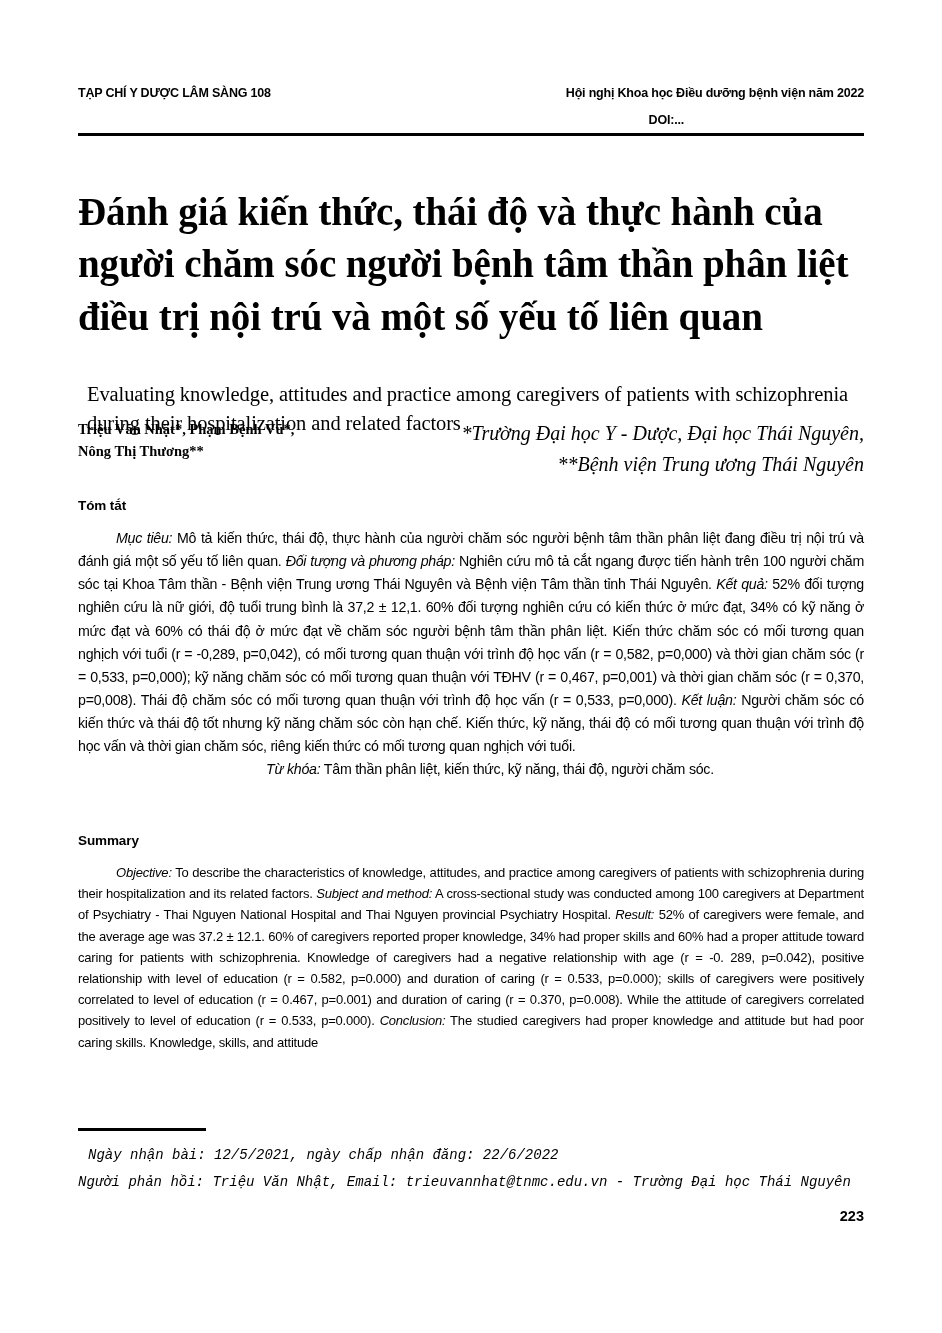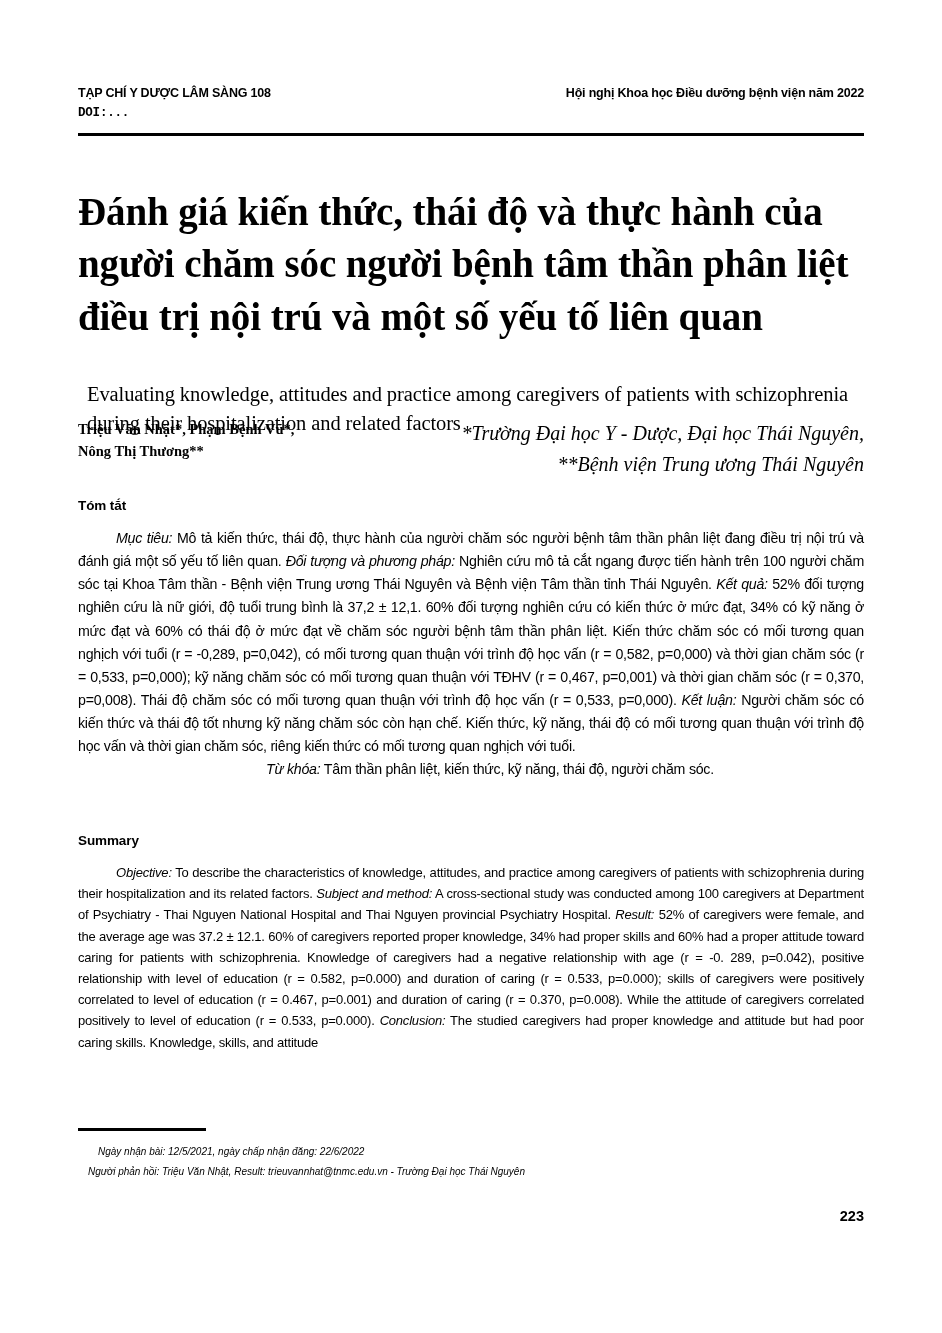--- a/index.html
+++ b/index.html
@@ -43,25 +43,25 @@
     letter-spacing: -0.2px;
     line-height: 1.2;
   }
   .journal-name {
     white-space: nowrap;
   }
   .conference-name {
     white-space: nowrap;
   }
   .doi-line {
-    text-align: left;
-    font-family: Liberation Mono, monospace;
+    text-align: right;
+    font-family: Liberation Sans, sans-serif;
     font-size: 12.5px;
     font-weight: 600;
-    margin-top: 5px;
+    margin-top: 12px;
     padding-right: 180px;
     letter-spacing: -0.2px;
   }
   .header-rule {
     position: absolute;
     left: 78px;
     right: 78px;
     top: 133px;
     height: 3px;
     background: #000000;
@@ -172,26 +172,26 @@
   .footnote-rule {
     position: absolute;
     left: 78px;
     top: 1128px;
     width: 128px;
     height: 2.5px;
     background: #000000;
   }
   .footnotes {
     position: absolute;
-    left: 88px;
+    left: 78px;
     right: 78px;
     top: 1142px;
-    font-family: Liberation Sans, sans-serif;
+    font-family: Liberation Mono, monospace;
     font-style: italic;
-    font-size: 10px;
+    font-size: 14px;
     line-height: 1.95;
   }
   .footnote-line-1 { padding-left: 10px; }
   .footnote-line-2 { padding-left: 0px; }
 
   
   .page-number {
     position: absolute;
     right: 78px;
     top: 1208px;
@@ -233,18 +233,18 @@
   </div>
 
   <div class="section section-en">
     <div class="section-heading">Summary</div>
     <p class="abstract-en"><span class="lbl">Objective:</span><span> To describe the characteristics of knowledge, attitudes, and practice among caregivers of patients with schizophrenia during their hospitalization and its related factors. </span><span class="lbl">Subject and method:</span><span> A cross-sectional study was conducted among 100 caregivers at Department of Psychiatry - Thai Nguyen National Hospital and Thai Nguyen provincial Psychiatry Hospital. </span><span class="lbl">Result:</span><span> 52% of caregivers were female, and the average age was 37.2 ± 12.1. 60% of caregivers reported proper knowledge, 34% had proper skills and 60% had a proper attitude toward caring for patients with schizophrenia. Knowledge of caregivers had a negative relationship with age (r = -0. 289, p=0.042), positive relationship with level of education (r = 0.582, p=0.000) and duration of caring (r = 0.533, p=0.000); skills of caregivers were positively correlated to level of education (r = 0.467, p=0.001) and duration of caring (r = 0.370, p=0.008). While the attitude of caregivers correlated positively to level of education (r = 0.533, p=0.000). </span><span class="lbl">Conclusion:</span><span> The studied caregivers had proper knowledge and attitude but had poor caring skills. Knowledge, skills, and attitude</span></p>
   </div>
 
   <div class="footnote-rule"></div>
   <div class="footnotes">
     <div class="footnote-line-1">Ngày nhận bài: 12/5/2021, ngày chấp nhận đăng: 22/6/2022</div>
-    <div class="footnote-line-2">Người phản hồi: Triệu Văn Nhật, Result: trieuvannhat@tnmc.edu.vn - Trường Đại học Thái Nguyên</div>
+    <div class="footnote-line-2">Người phản hồi: Triệu Văn Nhật, Email: trieuvannhat@tnmc.edu.vn - Trường Đại học Thái Nguyên</div>
   </div>
 
   <div class="page-number">223</div>
 
 </div>
 
 </body></html>

